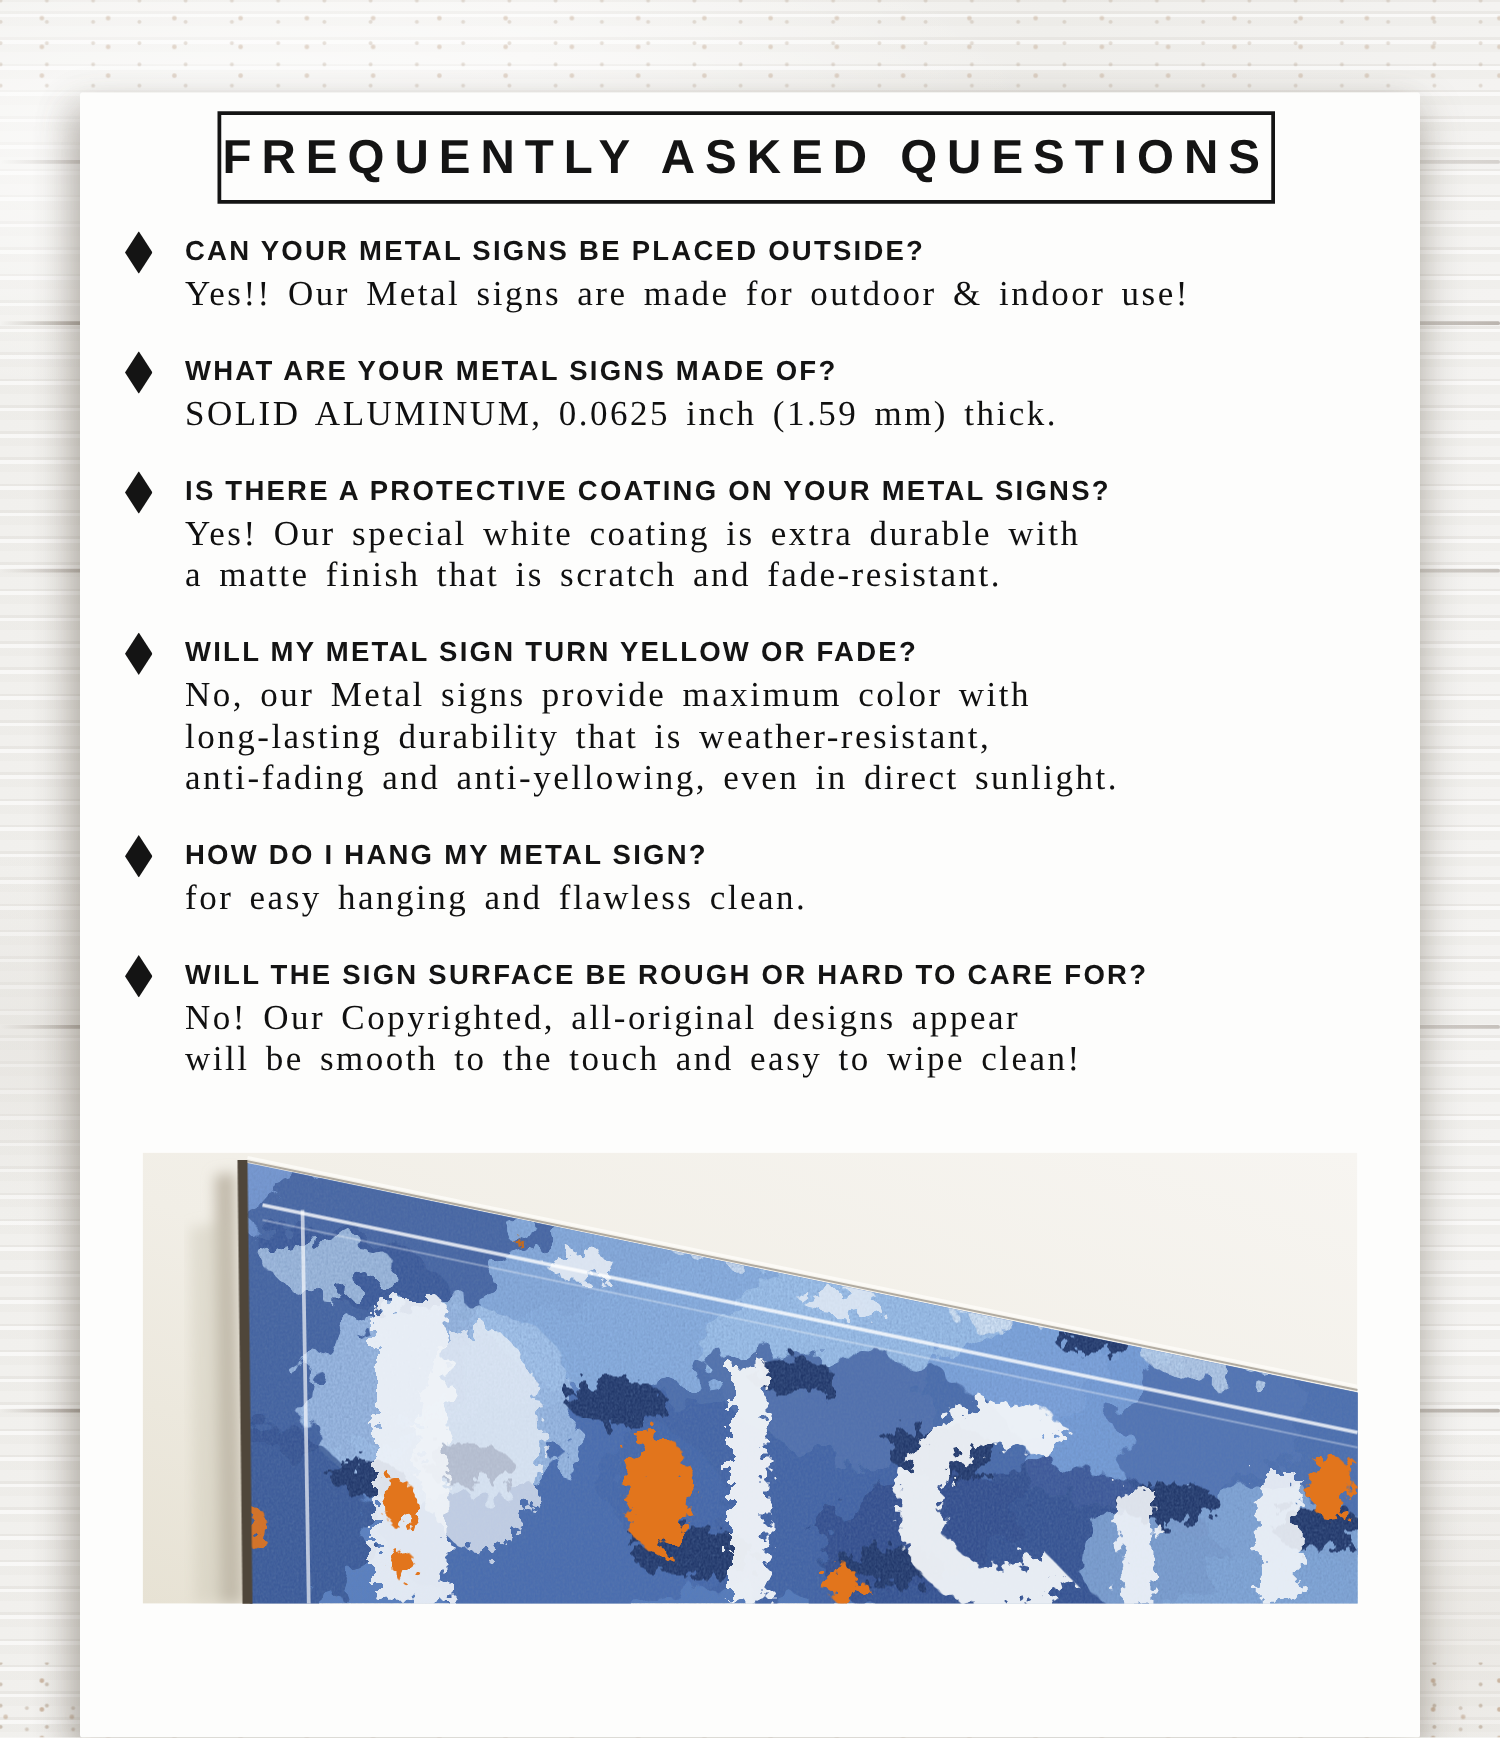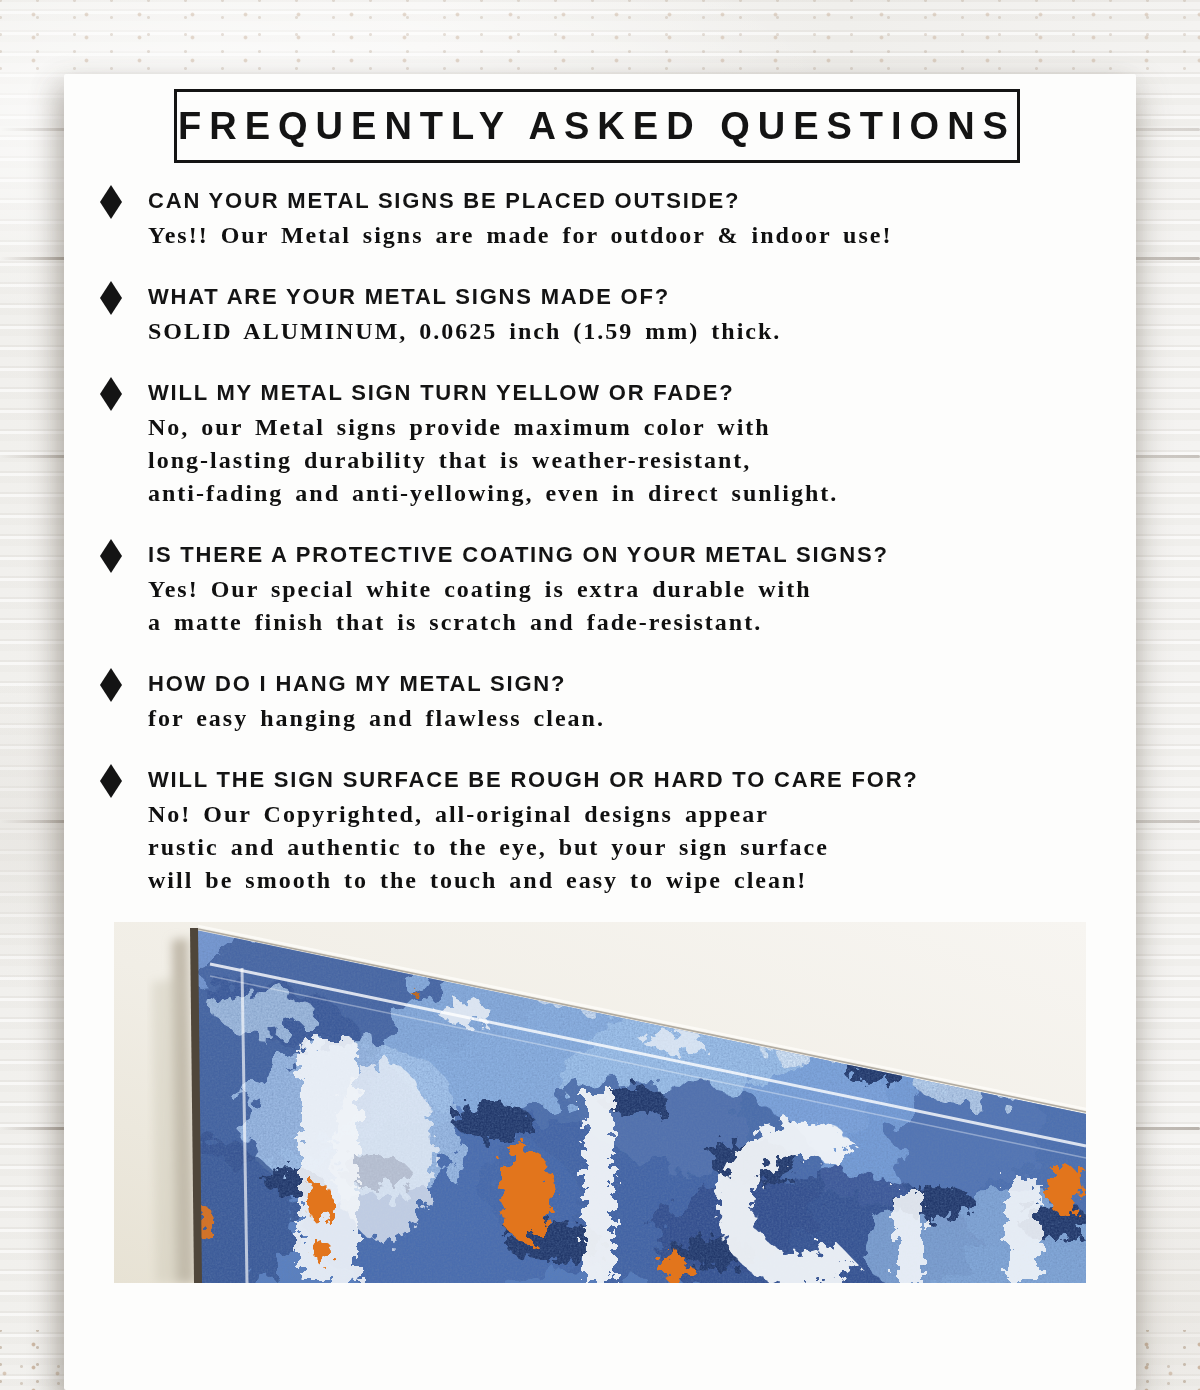--- a/index.html
+++ b/index.html
@@ -74,23 +74,22 @@
     background:var(--ink);
     -webkit-clip-path:polygon(50% 0,100% 50%,50% 100%,0 50%);
     clip-path:polygon(50% 0,100% 50%,50% 100%,0 50%);
   }
   .question{
     font-size:22px;font-weight:bold;letter-spacing:1.8px;color:var(--ink);
     line-height:30px;white-space:nowrap;margin-bottom:3px;
   }
   .answer{font-family:"Liberation Serif", serif;color:#101010;}
   .ans-line{
-    font-size:24px;line-height:33px;letter-spacing:2px;word-spacing:4px;
+    font-size:28px;line-height:33px;letter-spacing:2px;word-spacing:4px;
     white-space:nowrap;
-    font-weight:bold;
   }
   
   .photo{
     position:absolute;left:50px;top:848px;width:972px;height:361px;
     overflow:hidden;
   }
   .photo svg{display:block;width:972px;height:361px;}
 </style>
 </head>
 <body>
@@ -125,51 +124,50 @@
     <div class="faq-item">
       <span class="bullet"></span>
       <div class="question">WHAT ARE YOUR METAL SIGNS MADE OF?</div>
       <div class="answer">
         <div class="ans-line">SOLID ALUMINUM, 0.0625 inch (1.59 mm) thick.</div>
       </div>
     </div>
 
     <div class="faq-item">
       <span class="bullet"></span>
+      <div class="question">IS THERE A PROTECTIVE COATING ON YOUR METAL SIGNS?</div>
+      <div class="answer">
+        <div class="ans-line">Yes! Our special white coating is extra durable with</div>
+        <div class="ans-line">a matte finish that is scratch and fade-resistant.</div>
+      </div>
+    </div>
+
+    <div class="faq-item">
+      <span class="bullet"></span>
       <div class="question">WILL MY METAL SIGN TURN YELLOW OR FADE?</div>
       <div class="answer">
         <div class="ans-line">No, our Metal signs provide maximum color with</div>
         <div class="ans-line">long-lasting durability that is weather-resistant,</div>
         <div class="ans-line">anti-fading and anti-yellowing, even in direct sunlight.</div>
       </div>
     </div>
 
     <div class="faq-item">
       <span class="bullet"></span>
-      <div class="question">IS THERE A PROTECTIVE COATING ON YOUR METAL SIGNS?</div>
-      <div class="answer">
-        <div class="ans-line">Yes! Our special white coating is extra durable with</div>
-        <div class="ans-line">a matte finish that is scratch and fade-resistant.</div>
-      </div>
-    </div>
-
-    <div class="faq-item">
-      <span class="bullet"></span>
       <div class="question">HOW DO I HANG MY METAL SIGN?</div>
       <div class="answer">
         <div class="ans-line">for easy hanging and flawless clean.</div>
       </div>
     </div>
 
     <div class="faq-item">
       <span class="bullet"></span>
       <div class="question">WILL THE SIGN SURFACE BE ROUGH OR HARD TO CARE FOR?</div>
       <div class="answer">
         <div class="ans-line">No! Our Copyrighted, all-original designs appear</div>
-        <div class="ans-line">rustic and authentic to the eye, but your sign surface</div>
         <div class="ans-line">will be smooth to the touch and easy to wipe clean!</div>
       </div>
     </div>
 
   </div>
 
   <div class="photo">
     <svg viewBox="0 0 972 361" preserveAspectRatio="none">
       <defs>
         <linearGradient id="wallG" x1="0" y1="1" x2="1" y2="0">

